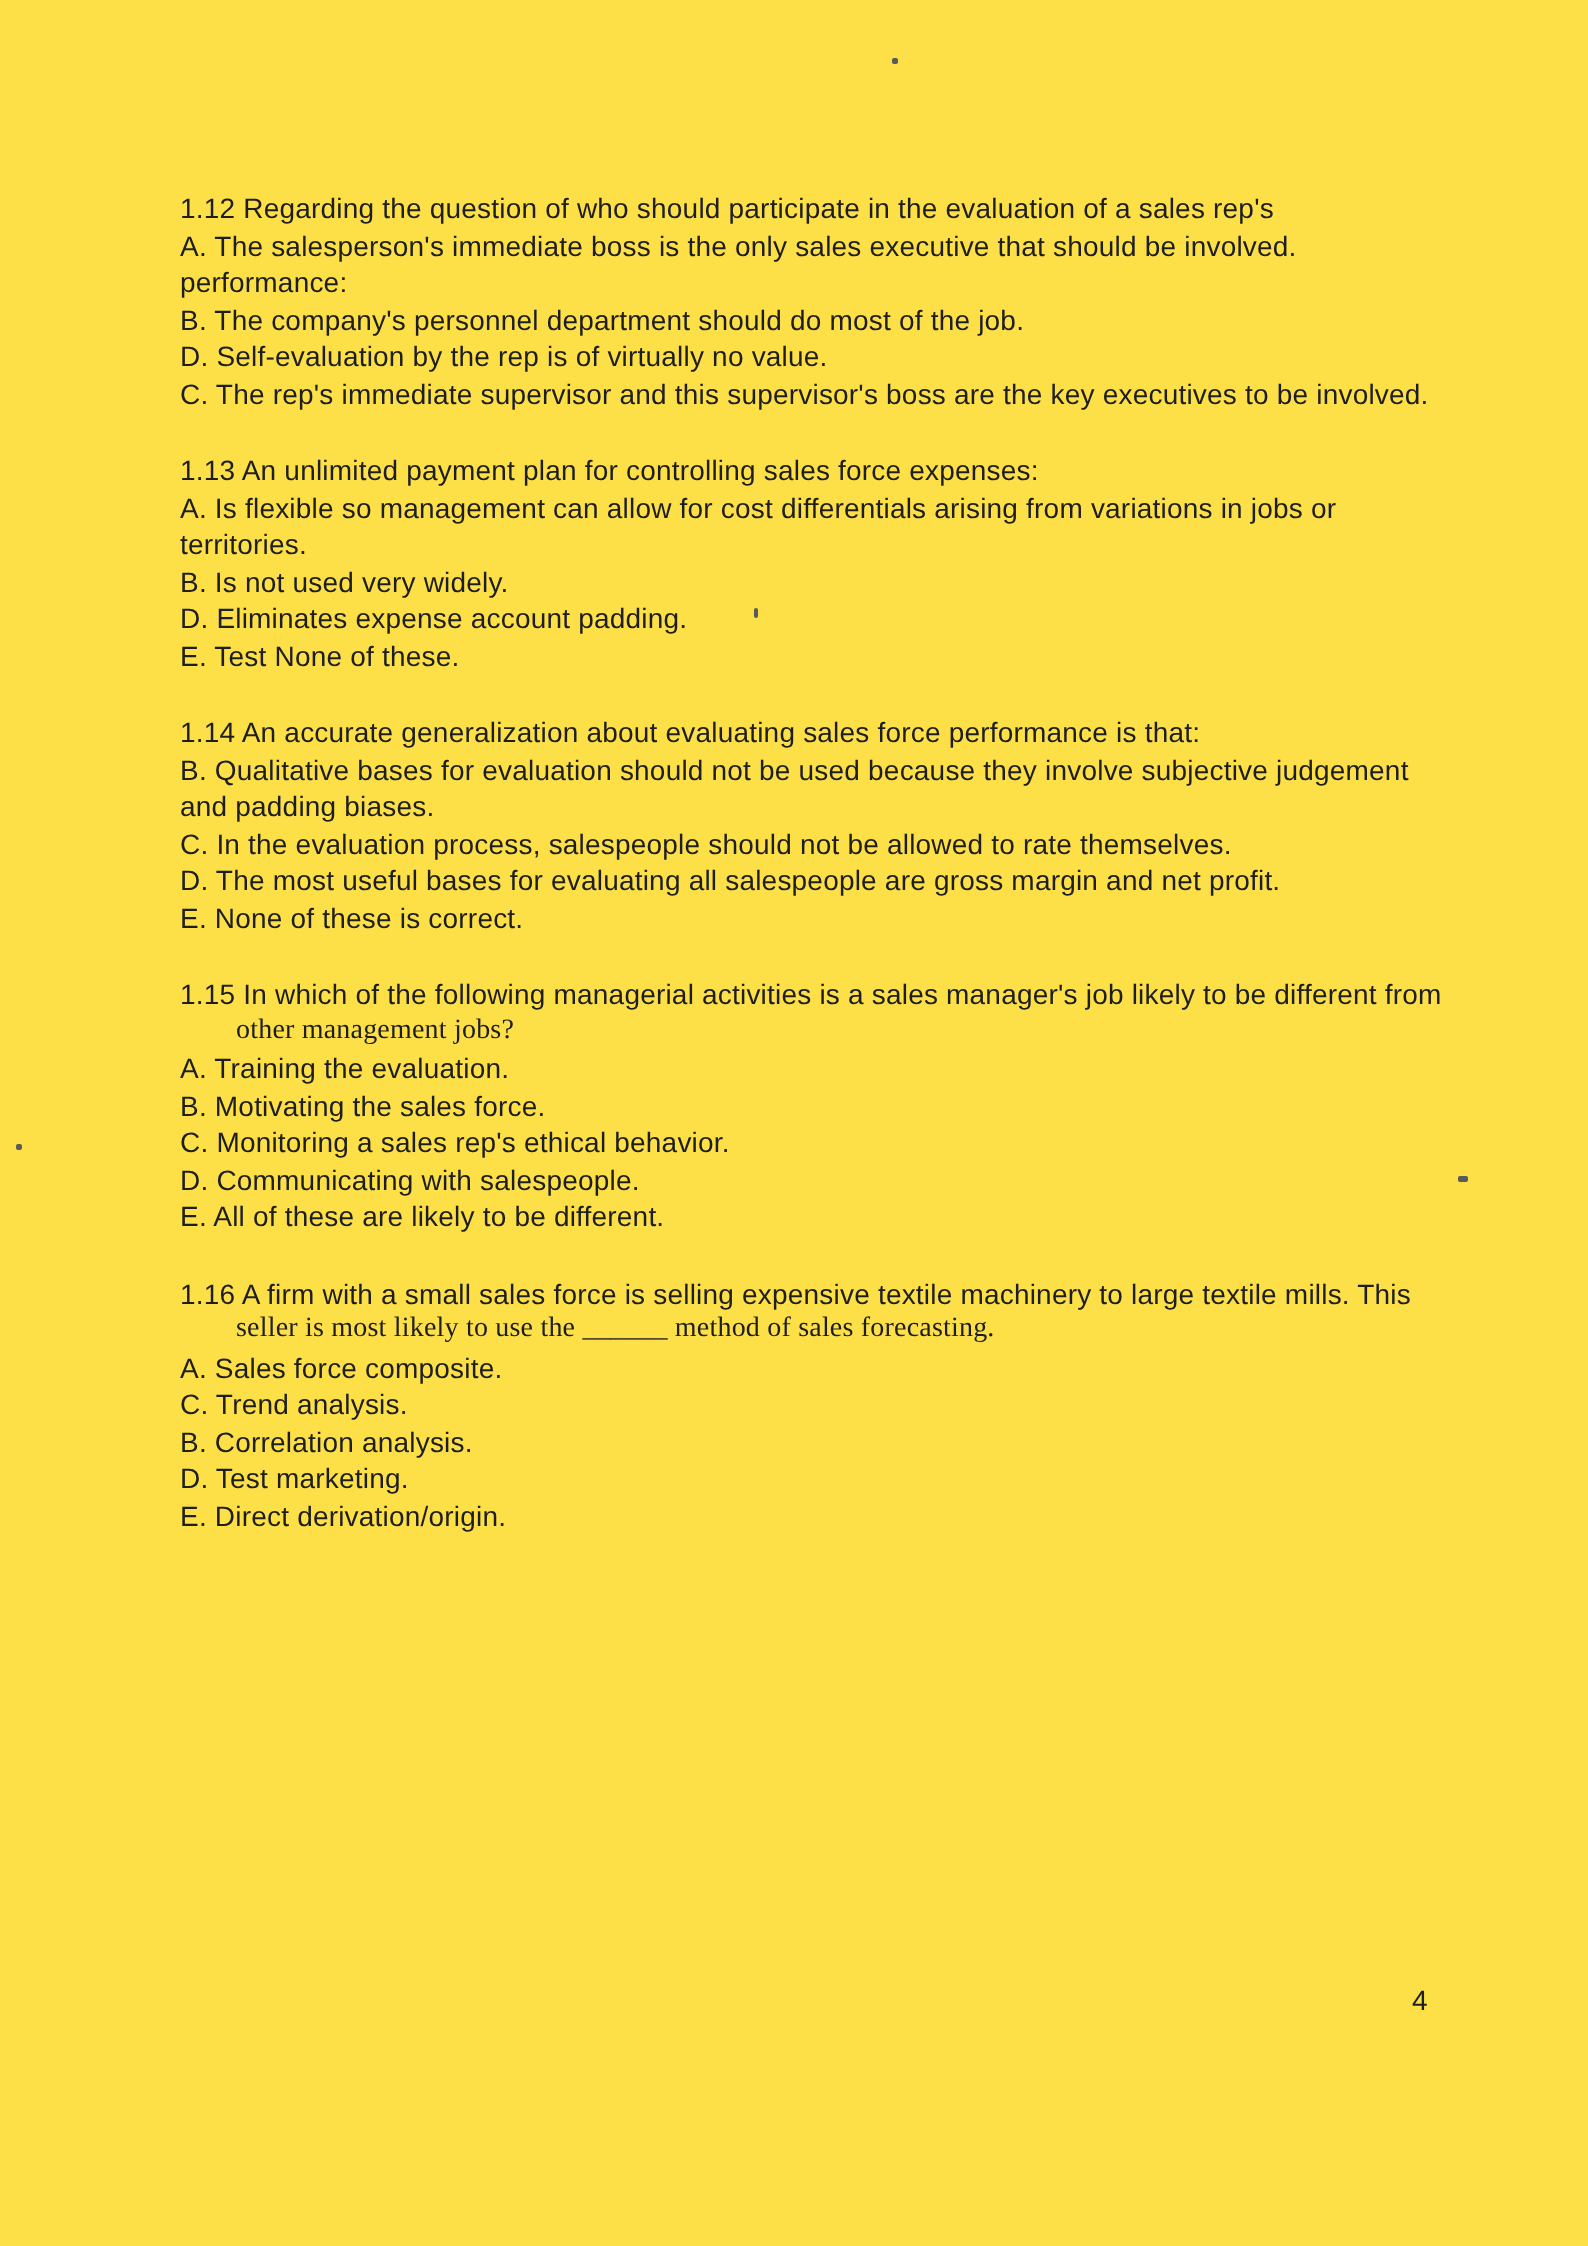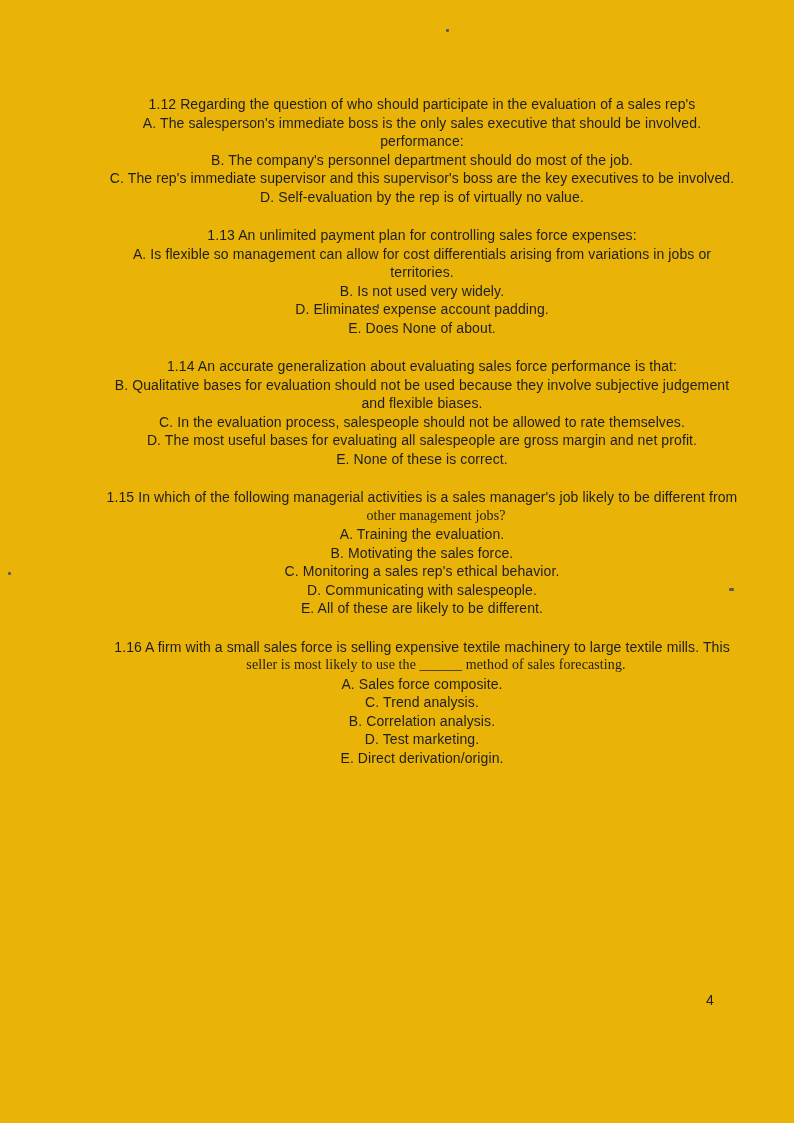--- a/index.html
+++ b/index.html
@@ -11,22 +11,21 @@
     height: 1123px;
     background: #fefefe;
     font-family: "Liberation Sans", sans-serif;
     color: #1e1e1e;
     position: relative;
     overflow: hidden;
   }
   .page {
     position: absolute;
     inset: 0;
-    background: #eab308;
-    text-align: center;
+    background: #fde047;
   }
   .content {
     position: absolute;
     left: 90px;
     top: 95px;
     right: 40px;
   }
   .question {
     margin-bottom: 20px;
   }
@@ -56,35 +55,35 @@
 </head>
 <body>
 
 <div class="page">
   <div class="content" id="questions-root">
       <div class="question">
         <div class="line">1.12 Regarding the question of who should participate in the evaluation of a sales rep's</div>
         <div class="line">A. The salesperson's immediate boss is the only sales executive that should be involved.</div>
         <div class="line">performance:</div>
         <div class="line">B. The company's personnel department should do most of the job.</div>
+        <div class="line">D. Self-evaluation by the rep is of virtually no value.</div>
         <div class="line">C. The rep's immediate supervisor and this supervisor's boss are the key executives to be involved.</div>
-        <div class="line">D. Self-evaluation by the rep is of virtually no value.</div>
       </div>
       <div class="question">
         <div class="line">1.13 An unlimited payment plan for controlling sales force expenses:</div>
         <div class="line">A. Is flexible so management can allow for cost differentials arising from variations in jobs or</div>
         <div class="line">territories.</div>
         <div class="line">B. Is not used very widely.</div>
         <div class="line">D. Eliminates expense account padding.</div>
-        <div class="line">E. Does None of about.</div>
+        <div class="line">E. Test None of these.</div>
       </div>
       <div class="question">
         <div class="line">1.14 An accurate generalization about evaluating sales force performance is that:</div>
         <div class="line">B. Qualitative bases for evaluation should not be used because they involve subjective judgement</div>
-        <div class="line">and flexible biases.</div>
+        <div class="line">and padding biases.</div>
         <div class="line">C. In the evaluation process, salespeople should not be allowed to rate themselves.</div>
         <div class="line">D. The most useful bases for evaluating all salespeople are gross margin and net profit.</div>
         <div class="line">E. None of these is correct.</div>
       </div>
       <div class="question">
         <div class="line">1.15 In which of the following managerial activities is a sales manager's job likely to be different from</div>
         <div class="line indent">other management jobs?</div>
         <div class="line">A. Training the evaluation.</div>
         <div class="line">B. Motivating the sales force.</div>
         <div class="line">C. Monitoring a sales rep's ethical behavior.</div>

